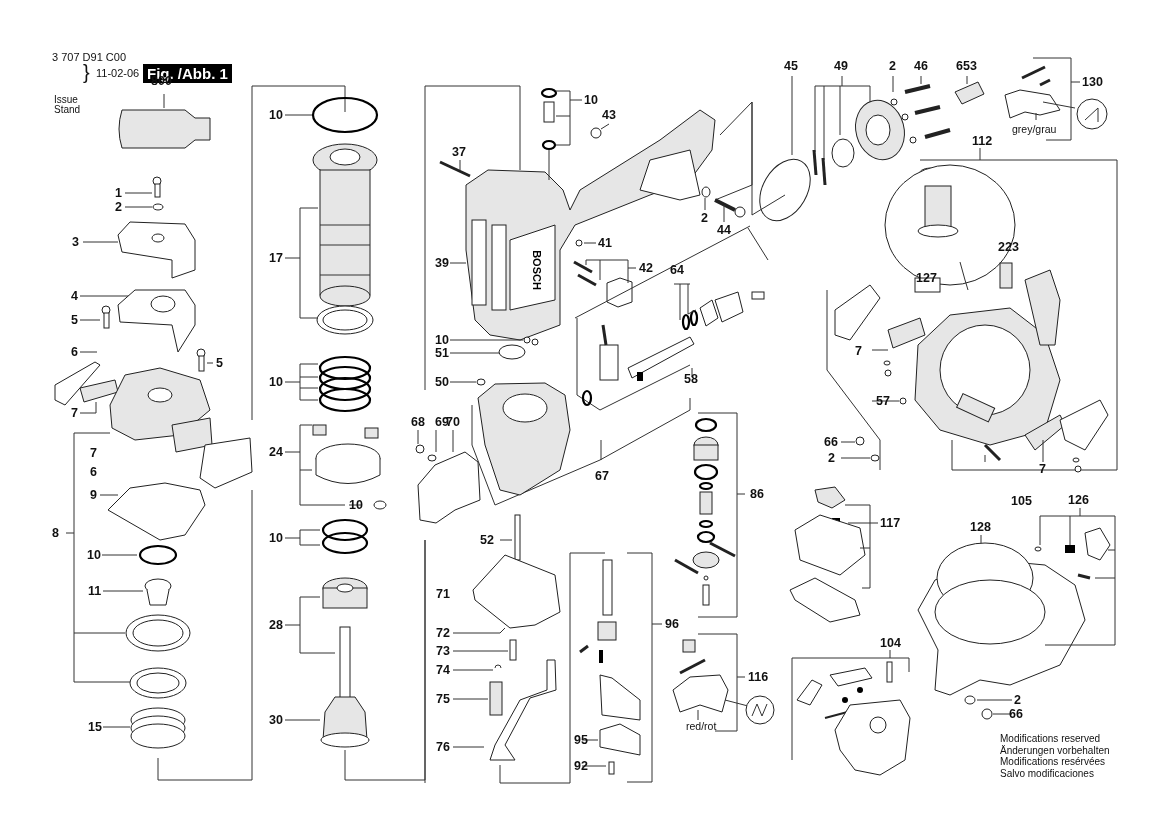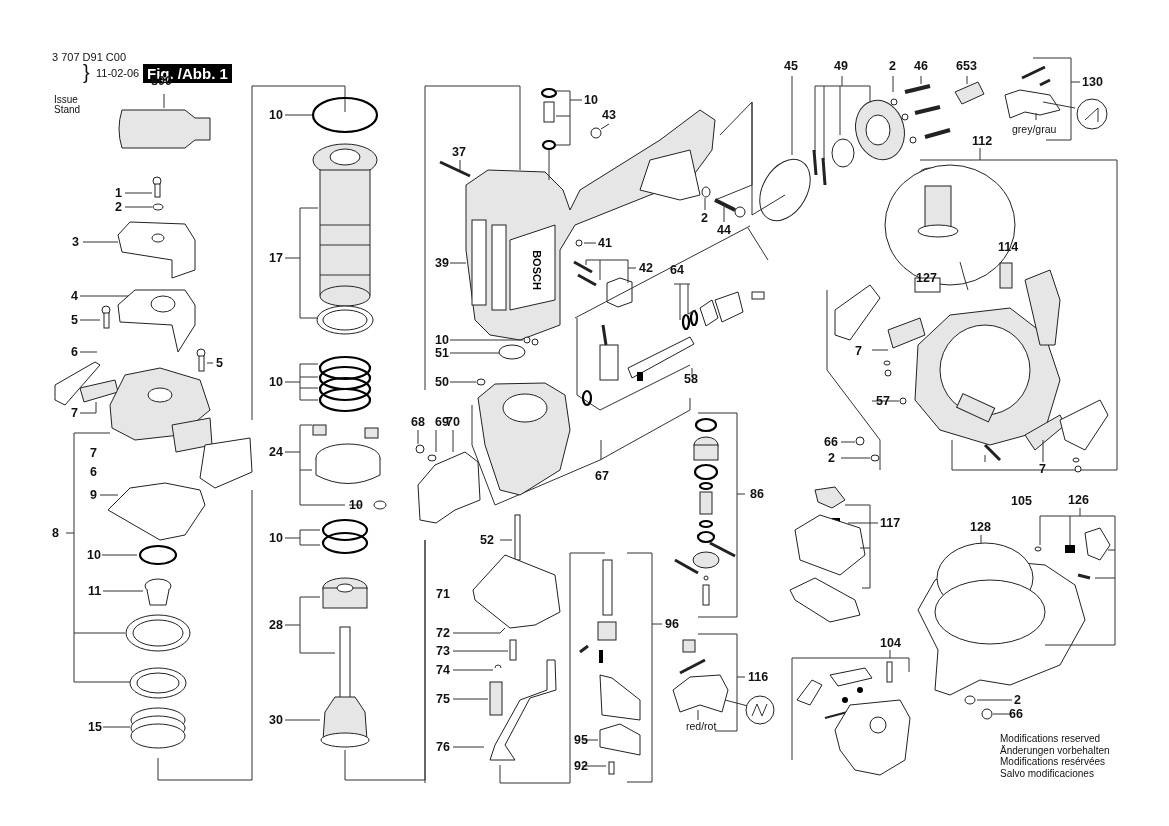--- a/index.html
+++ b/index.html
@@ -510,21 +510,21 @@
 
 <div class="lbl" style="left:784px;top:60px;">45</div>
 <div class="lbl" style="left:834px;top:60px;">49</div>
 <div class="lbl" style="left:889px;top:60px;">2</div>
 <div class="lbl" style="left:914px;top:60px;">46</div>
 <div class="lbl" style="left:956px;top:60px;">653</div>
 <div class="lbl" style="left:1082px;top:76px;">130</div>
 <div class="lbl" style="left:701px;top:212px;">2</div>
 <div class="lbl" style="left:717px;top:224px;">44</div>
 <div class="lbl" style="left:972px;top:135px;">112</div>
-<div class="lbl" style="left:998px;top:241px;">114</div>
+<div class="lbl" style="left:998px;top:241px;">223</div>
 <div class="lbl" style="left:916px;top:272px;">127</div>
 <div class="lbl" style="left:855px;top:345px;">7</div>
 <div class="lbl" style="left:876px;top:395px;">57</div>
 <div class="lbl" style="left:824px;top:436px;">66</div>
 <div class="lbl" style="left:828px;top:452px;">2</div>
 <div class="lbl" style="left:1011px;top:463px;margin-top:32px;">105</div>
 <div class="lbl" style="left:1039px;top:463px;">7</div>
 <div class="lbl" style="left:880px;top:517px;">117</div>
 <div class="lbl" style="left:1068px;top:494px;">126</div>
 <div class="lbl" style="left:970px;top:521px;">128</div>

